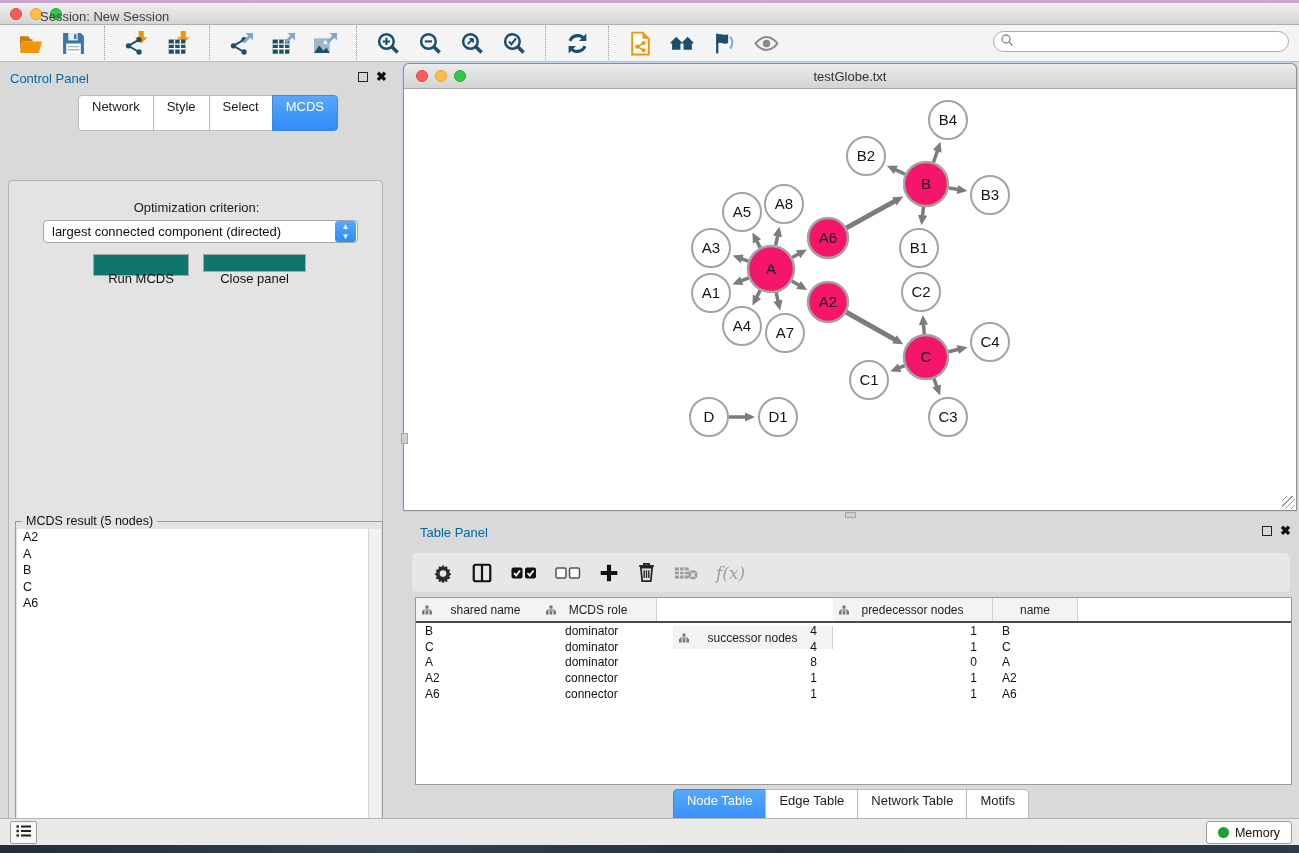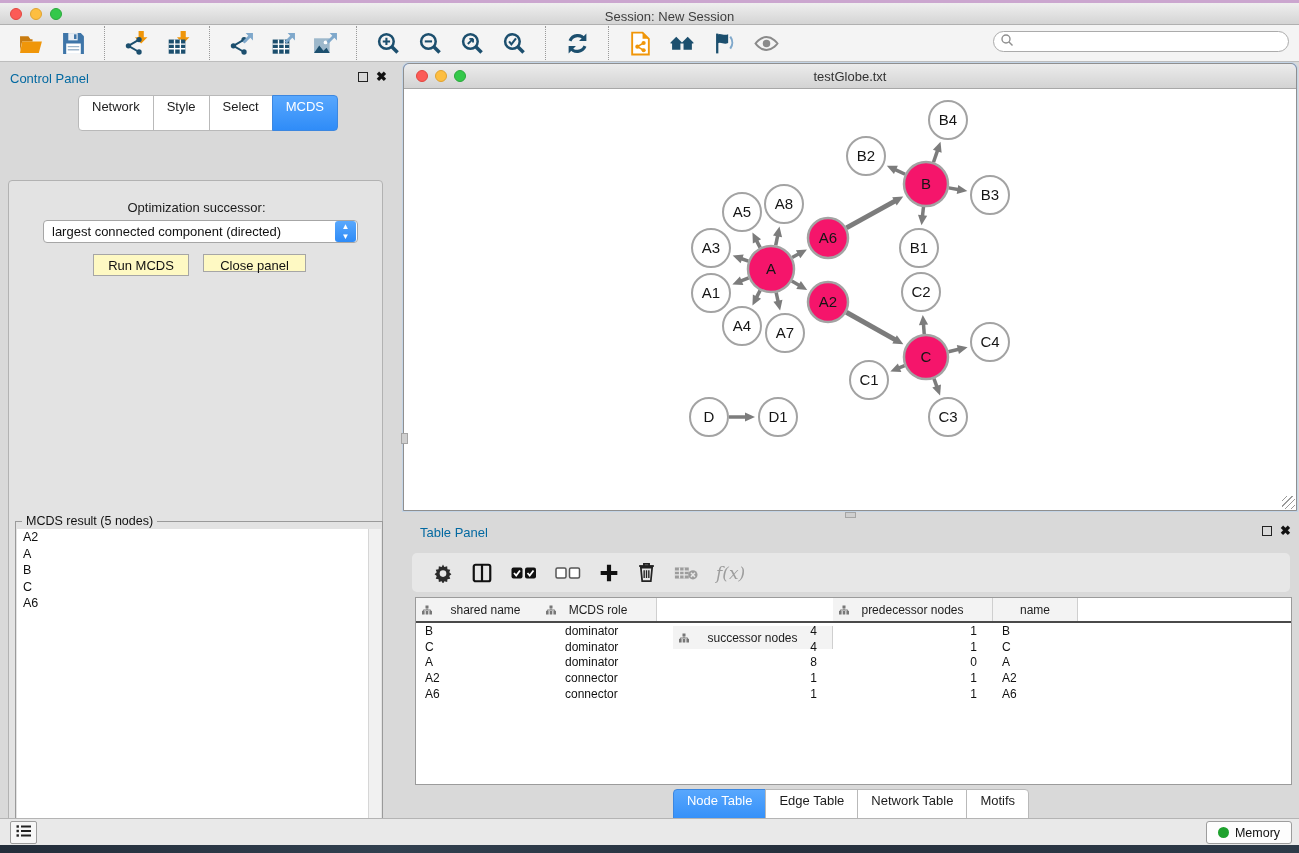--- a/index.html
+++ b/index.html
@@ -12,21 +12,21 @@
   #desktop-bottom { left:0; top:845px; width:1299px; height:8px;
     background:linear-gradient(90deg,#232d3a,#31404f 30%,#26303d 60%,#2d3a48); }
 
   
   #app-titlebar { left:0; top:3px; width:1299px; height:22px;
     background:linear-gradient(#efefef,#d4d4d4); border-bottom:1px solid #b0b0b0; }
   .traffic { width:12px; height:12px; border-radius:50%; display:inline-block; }
   .t-red { background:#fc5b57; border:1px solid #e2463f; }
   .t-yellow { background:#fdbe41; border:1px solid #e0a330; }
   .t-green { background:#34c84a; border:1px solid #2aa83c; }
-  #app-title { left:0; top:6px; width:1299px; text-align:center; font-size:13px; color:#3e3e3e;padding-left:40px; }
+  #app-title { left:0; top:6px; width:1299px; font-size:13px; color:#3e3e3e;padding-left:40px; }
 
   
   #main-toolbar { left:0; top:25px; width:1299px; height:37px; background:#f4f4f4;
     border-bottom:1px solid #bdbdbd; display:flex; align-items:center; }
   .tb-group { display:flex; align-items:center; padding:0 10px; }
   .tb-icon { width:30px; height:28px; margin:0 6px; display:flex; align-items:center; justify-content:center; cursor:default; }
   .tb-sep { width:0; height:34px; border-left:1px dotted #9a9a9a; }
   #search-wrap { right:10px; top:31px; width:296px; height:21px; background:#fff;
     border:1px solid #ababab; border-radius:11px; display:flex; align-items:center; padding-left:6px; }
 
@@ -45,22 +45,22 @@
   .seg-tab:last-child { border-radius:0 4px 4px 0; }
   .seg-tab.active { background:linear-gradient(#58a7fd,#2f8cf8); border-color:#3c87e0; color:#fff; }
 
   #opt-label { left:8px; top:137px; width:375px; text-align:center; font-size:13px; color:#1b1b1b; }
   #criterion-select { left:42px; top:157px; width:315px; height:23px; background:#fff;
     border:1px solid #a6a6a6; border-radius:4px; display:flex; align-items:center; font-size:13px; color:#111; }
   #criterion-select .val { flex:1; padding-left:8px; white-space:nowrap; }
   #criterion-stepper { width:21px; height:21px; border-radius:3px; margin-right:1px;
     background:linear-gradient(#59a8fd,#2e8bf7); color:#fff; font-size:8px; line-height:10px;
     display:flex; flex-direction:column; align-items:center; justify-content:center; }
-  .mac-btn { background:#fef9c3; border:1px solid #a6a6a6; border-radius:0; font-size:13px;
-    color:#111; text-align:center; padding-top:3px; }
+  .mac-btn { background:#0f766e; border:1px solid #a6a6a6; border-radius:0; font-size:13px;
+    color:#111; text-align:center; padding-top:16px; }
   #run-btn { left:92px; top:191px; width:96px; height:22px; }
   #close-panel-btn { left:202px; top:191px; width:103px; height:22px; }
 
   #result-box { left:14px; top:459px; width:368px; height:341px; border:1px solid #9a9a9a; }
   #result-title { position:absolute; left:6px; top:-8px; background:#e3e3e3; padding:0 4px;
     font-size:12.5px; color:#111; white-space:nowrap; }
   #result-list { position:absolute; left:1px; top:7px; width:364px; height:331px; background:#fff; }
   #result-scroll { position:absolute; right:0; top:0; width:13px; height:331px; background:#f1f1f1; border-left:1px solid #d6d6d6; }
   .result-item { font-size:12.5px; color:#111; padding:1px 0 1px 6px; line-height:14.5px; }
 
@@ -279,21 +279,21 @@
   <span class="abs close-icon" style="left:376px; top:10px;">✖</span>
 
   <div class="abs seg-tabs" style="left:78px; top:33px;">
       <div class="seg-tab">Network</div>
       <div class="seg-tab">Style</div>
       <div class="seg-tab">Select</div>
       <div class="seg-tab active">MCDS</div>
     </div>
 
   <div id="cp-inner" class="abs">
-    <div id="opt-label" class="abs" style="left:0; top:19px;">Optimization successor:</div>
+    <div id="opt-label" class="abs" style="left:0; top:19px;">Optimization criterion:</div>
     <div id="criterion-select" class="abs" style="left:34px; top:39px;">
       <span class="val">largest connected component (directed)</span>
       <span id="criterion-stepper">
           <span>▲</span>
           <span>▼</span>
         </span>
     </div>
     <div class="abs mac-btn" id="run-btn" style="left:84px; top:73px; width:96px; height:22px;">Run MCDS</div>
     <div class="abs mac-btn" id="close-panel-btn" style="left:194px; top:73px; width:103px; height:18px;">Close panel</div>
 

